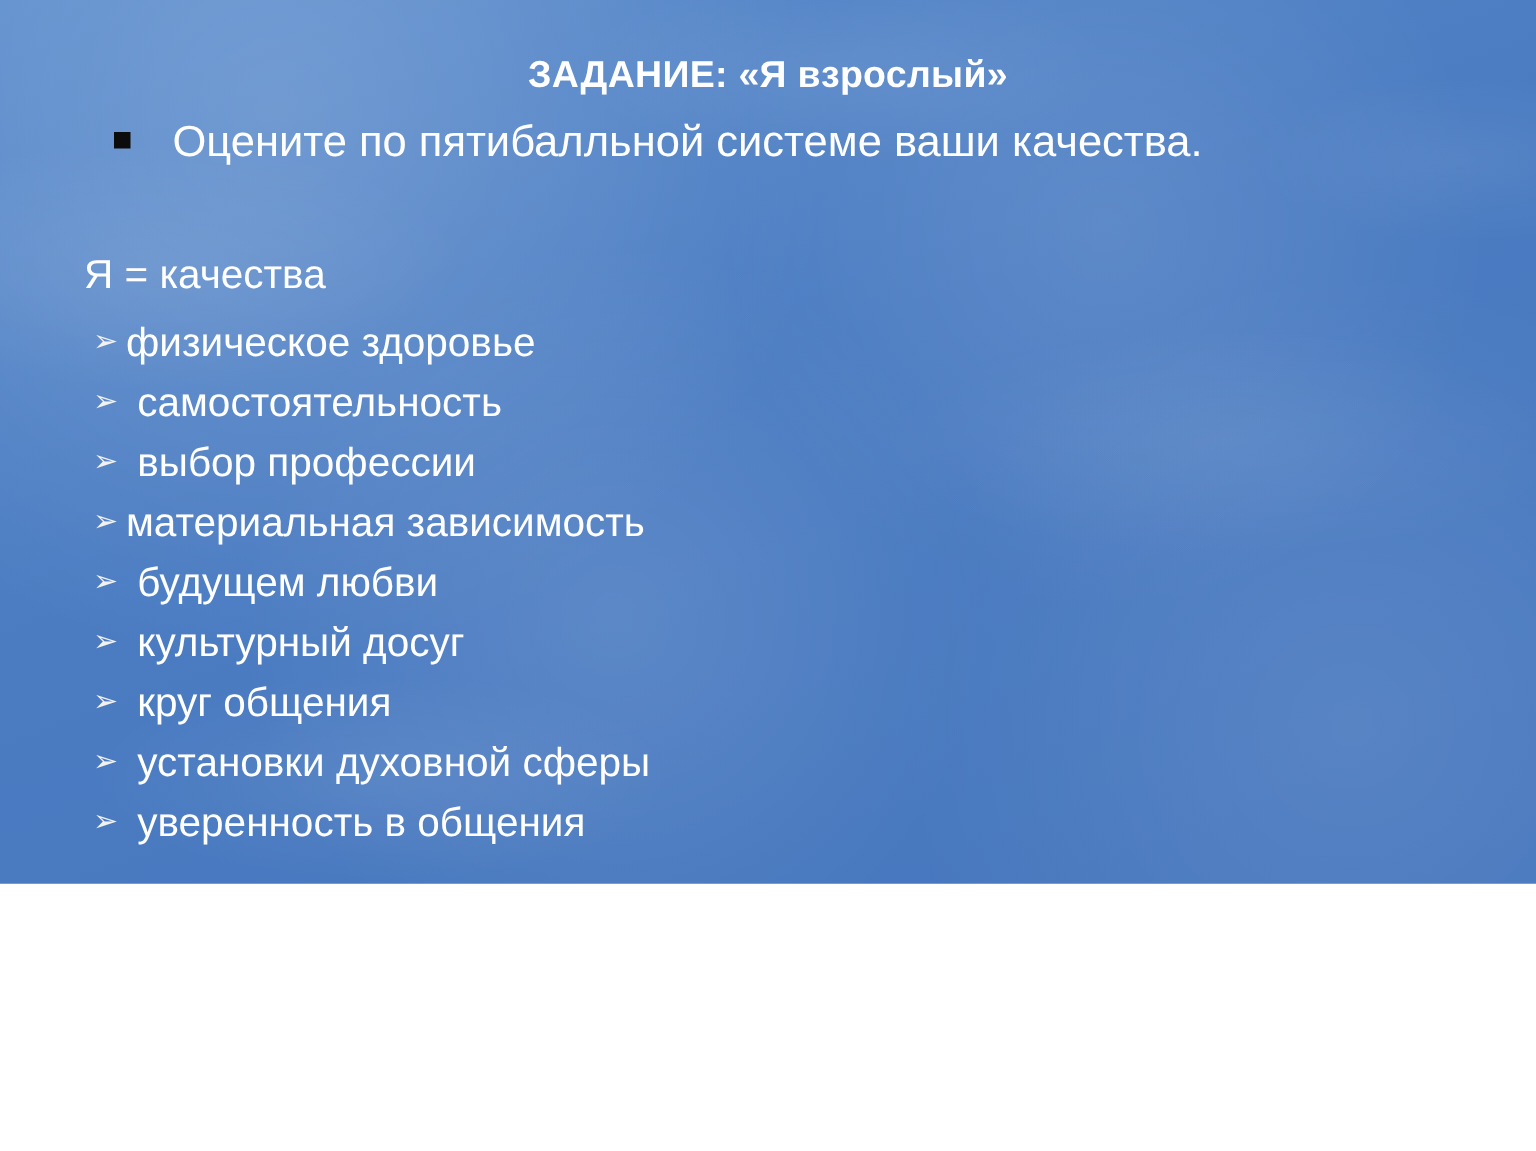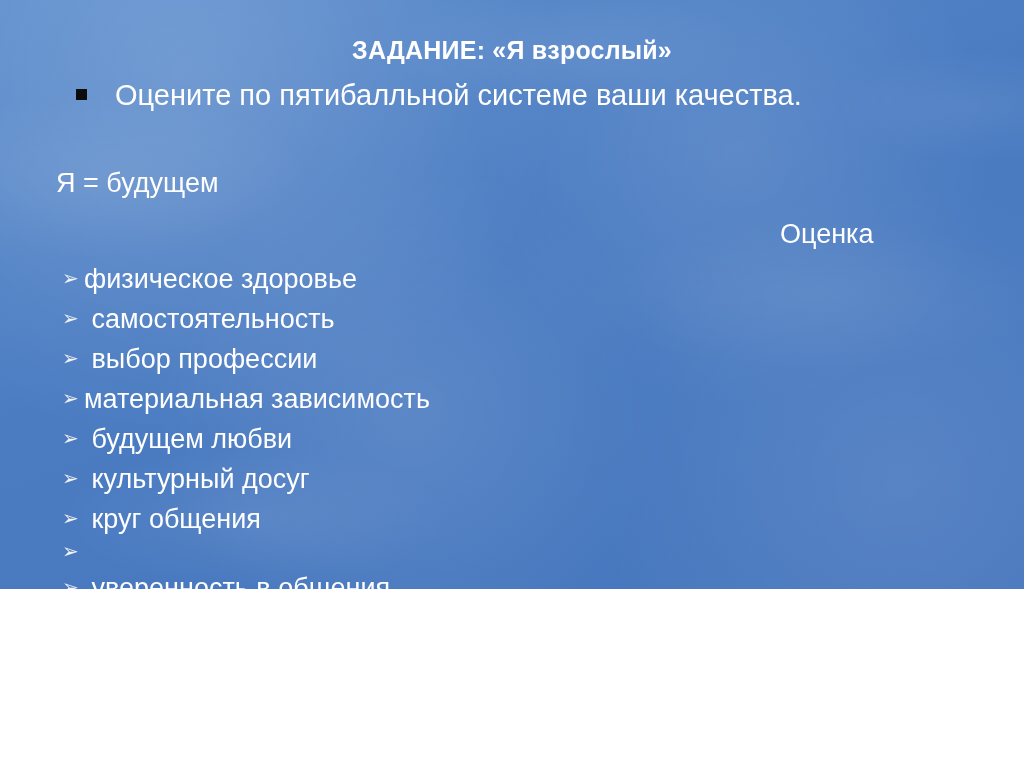--- a/index.html
+++ b/index.html
@@ -110,23 +110,22 @@
 
 <div class="slide">
 
   <div class="title">ЗАДАНИЕ: «Я взрослый»</div>
 
   <div class="subtitle-row">
     <span class="sq-bullet"></span>
     <span class="subtitle-text">Оцените по пятибалльной системе ваши качества.</span>
   </div>
 
-  <div class="label-me">Я = будущем</div>
+  <div class="label-me">Я = качества</div>
 
-  <div class="score-label">Оценка</div>
 
   <div class="qualities">
     <div class="q-item">
       <span class="arrow-bullet">➢</span>
       <span class="q-text">физическое здоровье</span>
     </div>
     <div class="q-item">
       <span class="arrow-bullet">➢</span>
       <span class="q-text"> самостоятельность</span>
     </div>
@@ -145,20 +144,21 @@
     <div class="q-item">
       <span class="arrow-bullet">➢</span>
       <span class="q-text"> культурный досуг</span>
     </div>
     <div class="q-item">
       <span class="arrow-bullet">➢</span>
       <span class="q-text"> круг общения</span>
     </div>
     <div class="q-item">
       <span class="arrow-bullet">➢</span>
+      <span class="q-text"> установки духовной сферы</span>
     </div>
     <div class="q-item">
       <span class="arrow-bullet">➢</span>
       <span class="q-text"> уверенность в общения</span>
     </div>
   </div>
 
 </div>
 
 </body></html>

